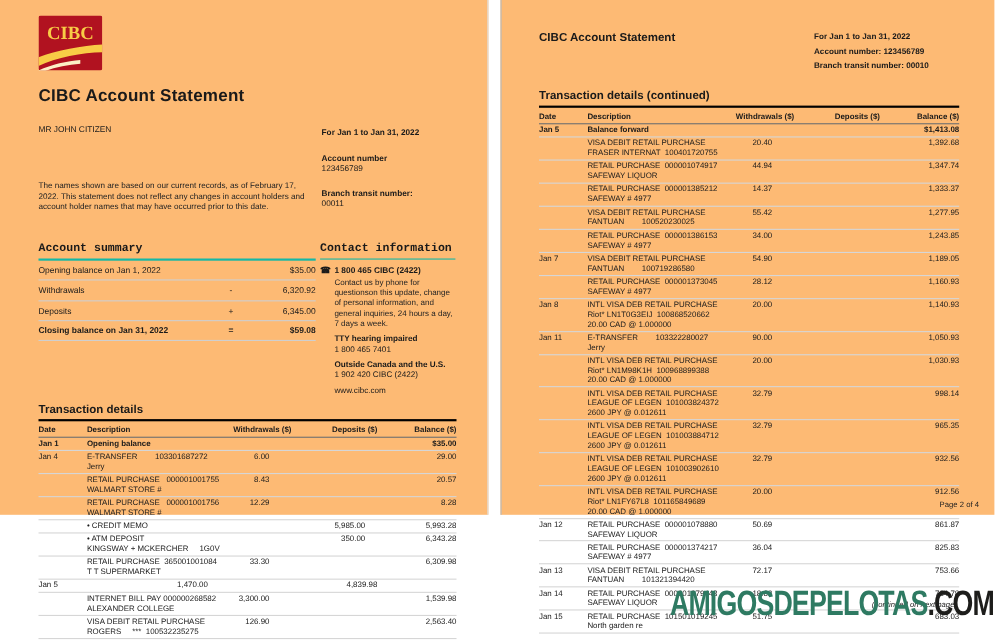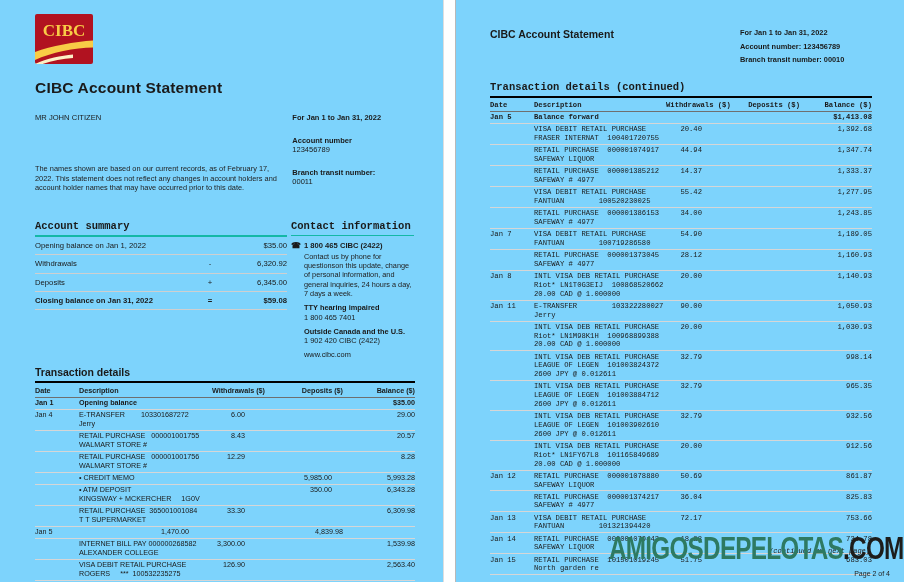--- a/index.html
+++ b/index.html
@@ -2,29 +2,29 @@
 <html><head>
 <meta charset="utf-8">
 <style>
   * { box-sizing: border-box; }
   html,body { margin:0; padding:0; }
   body {
     width:905px; height:582px; background:#ffffff; overflow:hidden;
     font-family:"Liberation Sans", sans-serif; color:#1a1a1a; position:relative;
   }
   .pages { display:flex; width:905px; height:582px; }
-  .page { position:relative; height:582px; background:#7dd3fc; }
+  .page { position:relative; height:468px; background:#fdba74; }
   .page-1 { width:444px; border-right:1px solid #dedede; padding:14px 28px 0 35px; }
   .page-gap { width:11px; background:#fff; }
   .page-2 { width:449px; border-left:1px solid #b9b9b9; padding:22px 32px 0 34px; }
 
   
   .logo { width:58px; height:50px; display:block; }
   .stmt-title { font-size:15.5px; font-weight:bold; margin-top:15px; letter-spacing:0.2px; }
-  .row1 { display:flex; margin-top:16px; }
+  .row1 { display:flex; margin-top:16px;align-items:center; }
   .row1 .col-l { width:258px; }
   .recipient { font-size:7.6px; }
   .disclaimer { font-size:7.4px; line-height:9.6px; margin-top:42px; width:252px; color:#222; }
   .info-stack { width:123px; font-size:7.5px; }
   .info-stack .b { font-weight:bold; }
   .info-stack .grp { margin-top:13px; line-height:9.5px; }
   .info-stack .first { margin-top:0; }
 
   
   .row2 { display:flex; margin-top:27px; }
@@ -58,21 +58,21 @@
   .cell { line-height:8.8px; }
   .c-num { text-align:right; }
   .c-w { padding-right:20px; }
   .c-d { padding-right:11px; }
   .desc-line { white-space:pre; line-height:8.8px; }
   .continued { text-align:right; font-style:italic; font-size:7px; margin-top:6px; color:#222; }
 
   
   .p2-title { font-size:10.5px; font-weight:bold; margin-top:6px; }
   .p2-info { position:absolute; left:284px; top:26px; font-size:7.4px; font-weight:bold; line-height:13.5px; white-space:nowrap; }
-  .p2-section { margin-top:41px;font-family:Liberation Mono, monospace; }
+  .p2-section { margin-top:41px; }
 
   
   .watermark { position:absolute; right:0px; top:531px; z-index:5;
                font-size:32px; font-weight:bold; letter-spacing:-1px; white-space:nowrap;
                transform:scaleX(0.76); transform-origin:100% 50%; line-height:34px; }
   .p2-footer { position:absolute; right:14px; bottom:5px; z-index:6; font-size:7px; color:#222; }
   .p2-continued { position:absolute; right:34px; top:541px; z-index:1; }
 </style>
 </head>
 <body>

